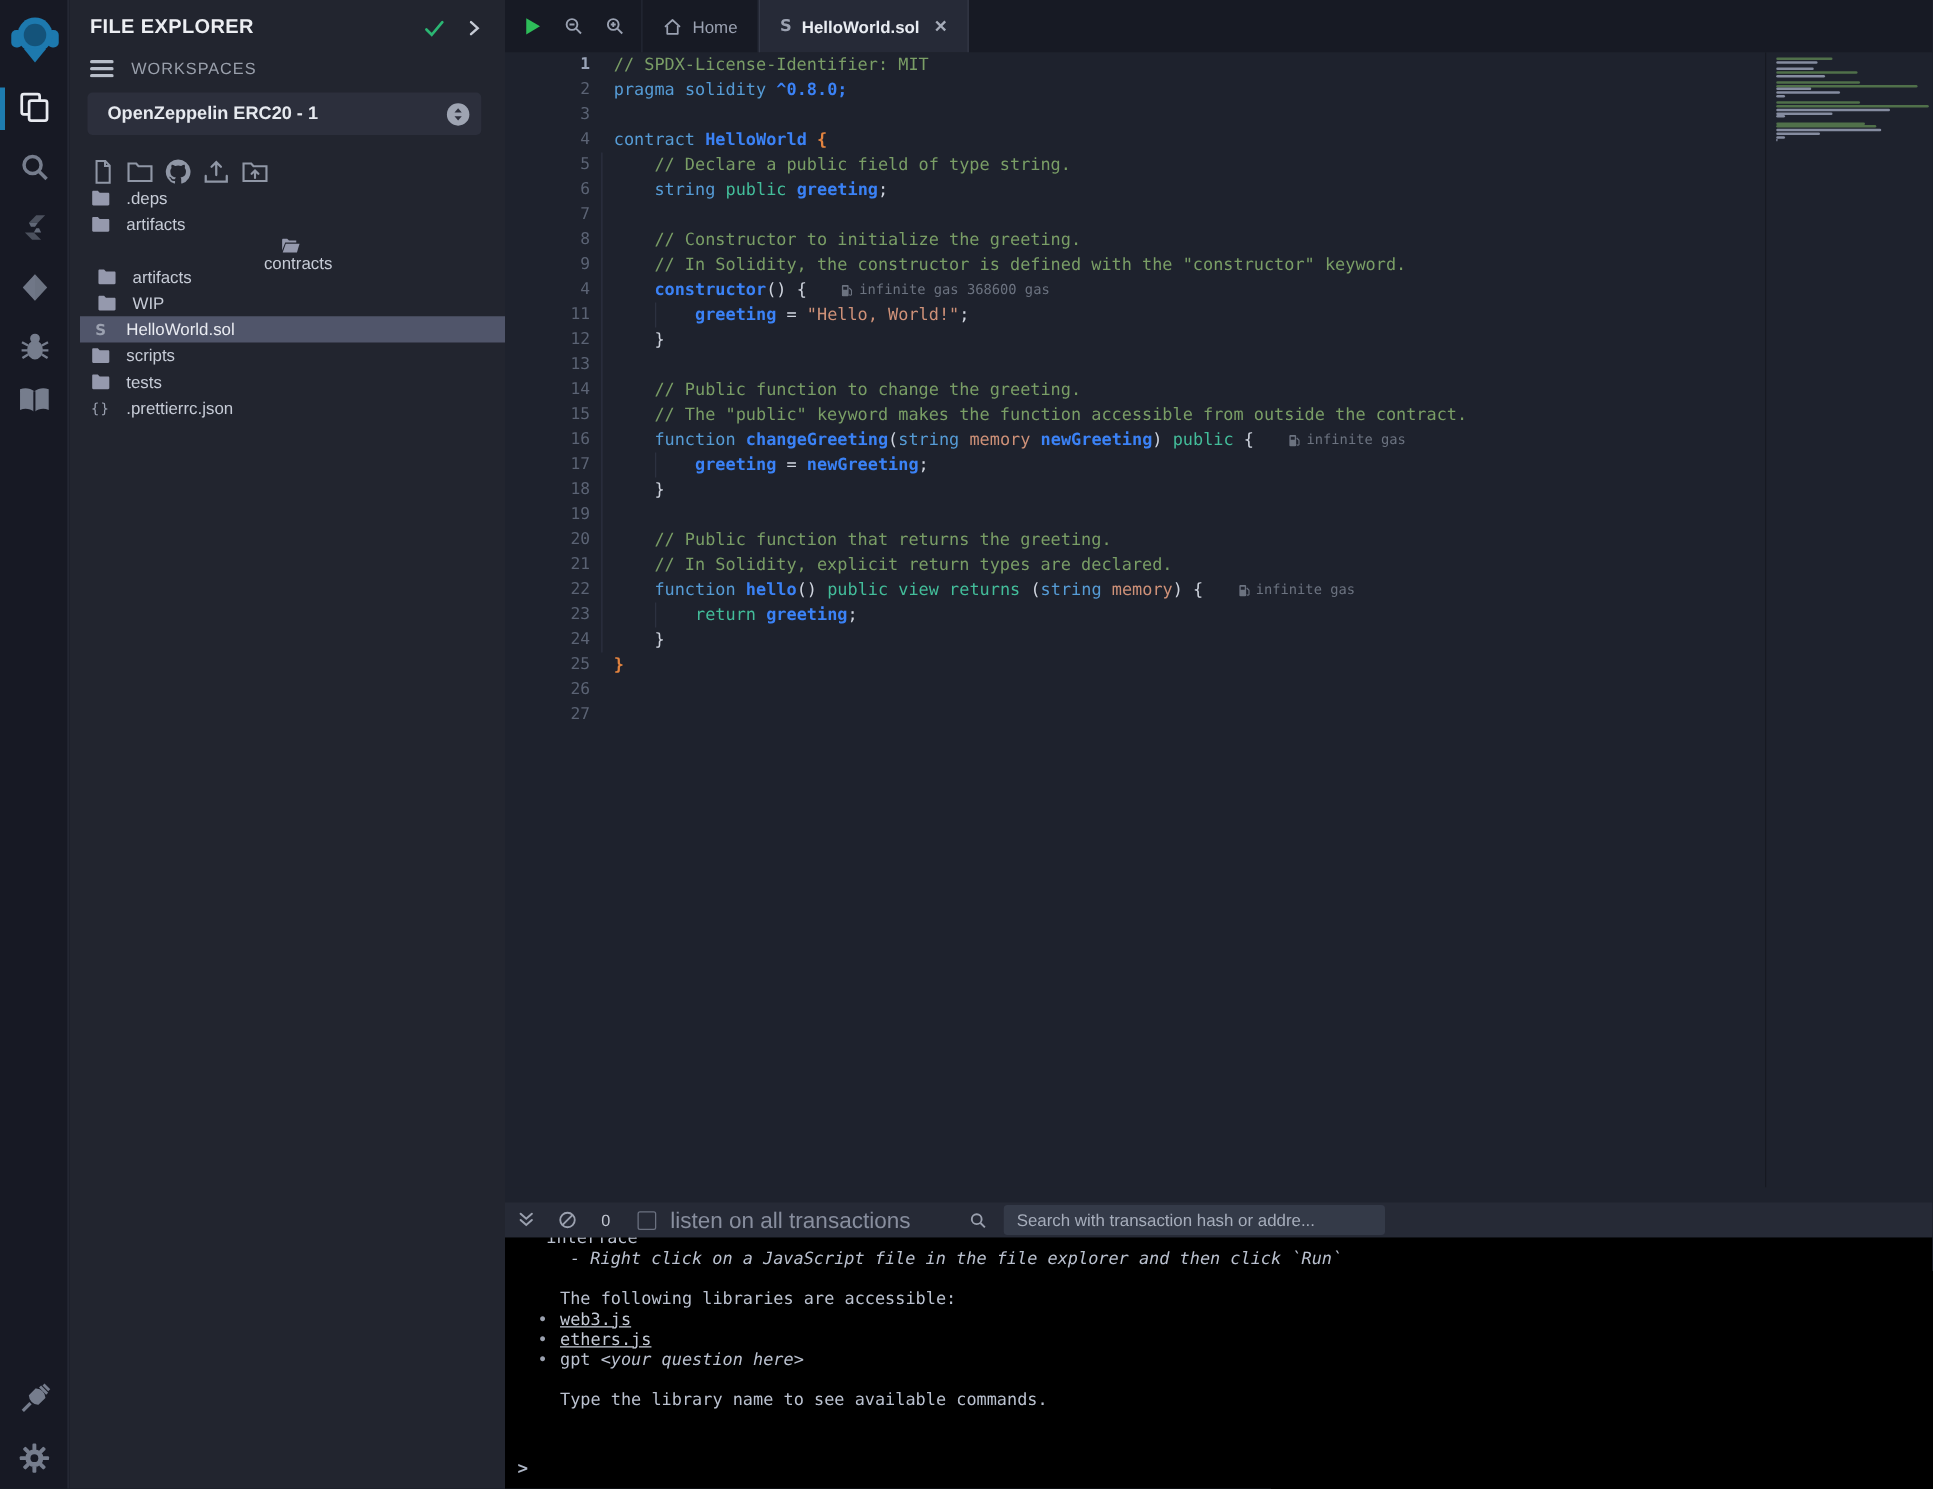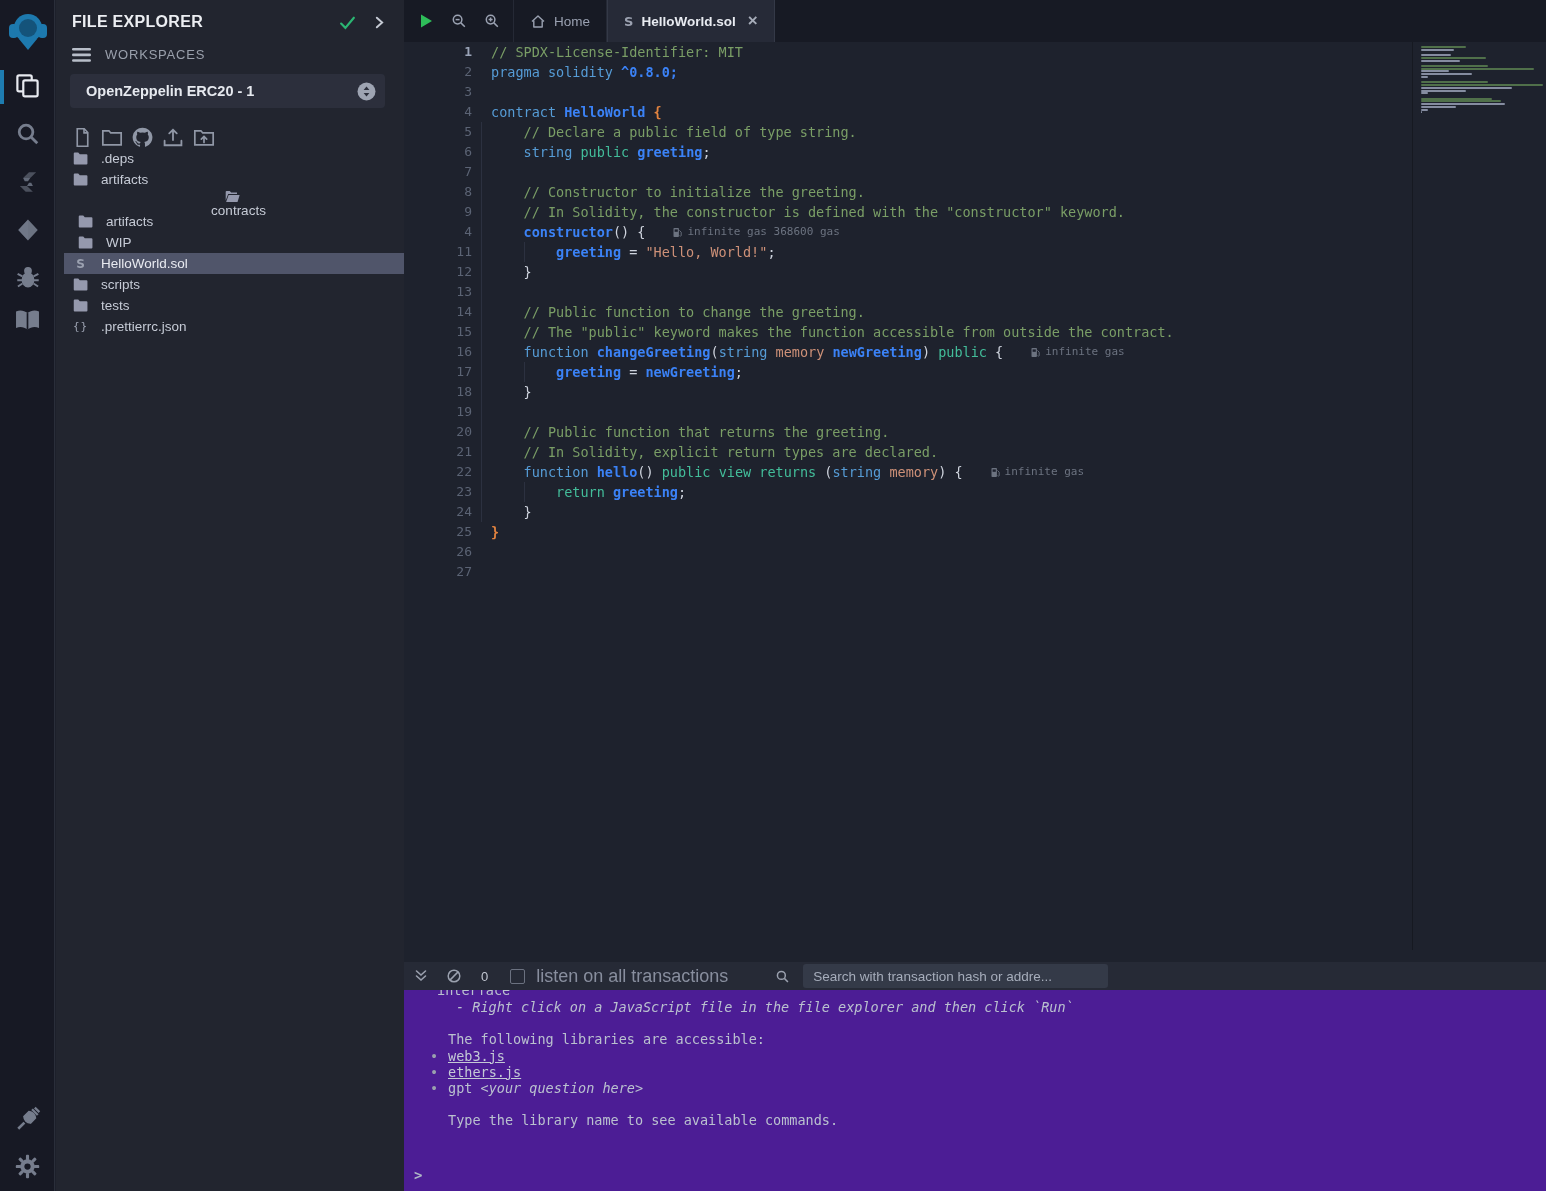--- a/index.html
+++ b/index.html
@@ -63,21 +63,21 @@
   #term-header { position:absolute; left:0; top:962px; width:1142px; height:28px; background:#262a36; display:flex; align-items:center; }
   .th-icon { color:#9aa0ae; cursor:pointer; display:flex; }
   #th-chev { margin-left:10px; } #th-block { margin-left:18px; }
   #th-count { margin-left:19px; font-size:13px; color:#c2c7d2; }
   #th-checkbox { margin-left:22px; width:15px; height:15px; border:1px solid #6b7180; border-radius:2px; background:transparent; cursor:pointer; }
   #th-listen { margin-left:11px; font-size:18px; color:#888e9e; }
   #th-search-ic { margin-left:47px; }
   #th-input { margin-left:13px; width:305px; height:24px; background:#343a48; border:none; border-radius:3px; padding:0 10px; font-size:13.5px; color:#d6dae2; font-family:"Liberation Sans", sans-serif; }
   #th-input::placeholder { color:#a6adbb; }
 
-  #term-body { position:absolute; left:0; top:990px; width:1142px; height:201px; background:#4c1d95; font-family:"DejaVu Sans Mono", monospace; font-size:13.5px; color:#bac1cf; }
+  #term-body { position:absolute; left:0; top:990px; width:1142px; height:201px; background:#000000; font-family:"DejaVu Sans Mono", monospace; font-size:13.5px; color:#bac1cf; }
   .term-line { height:16.2px; line-height:16.2px; white-space:pre; position:relative; }
   .term-cut { height:9px; overflow:hidden; }
   .term-cut .term-line { margin-top:-8px; }
   .tt-p { color:#bac1cf; } .tt-i { color:#bac1cf; font-style:italic; }
   .tt-l { color:#c3c9d5; text-decoration:underline; cursor:pointer; }
   .t-bullet { position:absolute; left:26px; top:0; color:#9aa0ae; }
   #term-prompt { position:absolute; left:10px; bottom:8px; color:#aeb6c6; font-weight:bold; font-size:14px; }
 </style>
 </head>
 <body>

